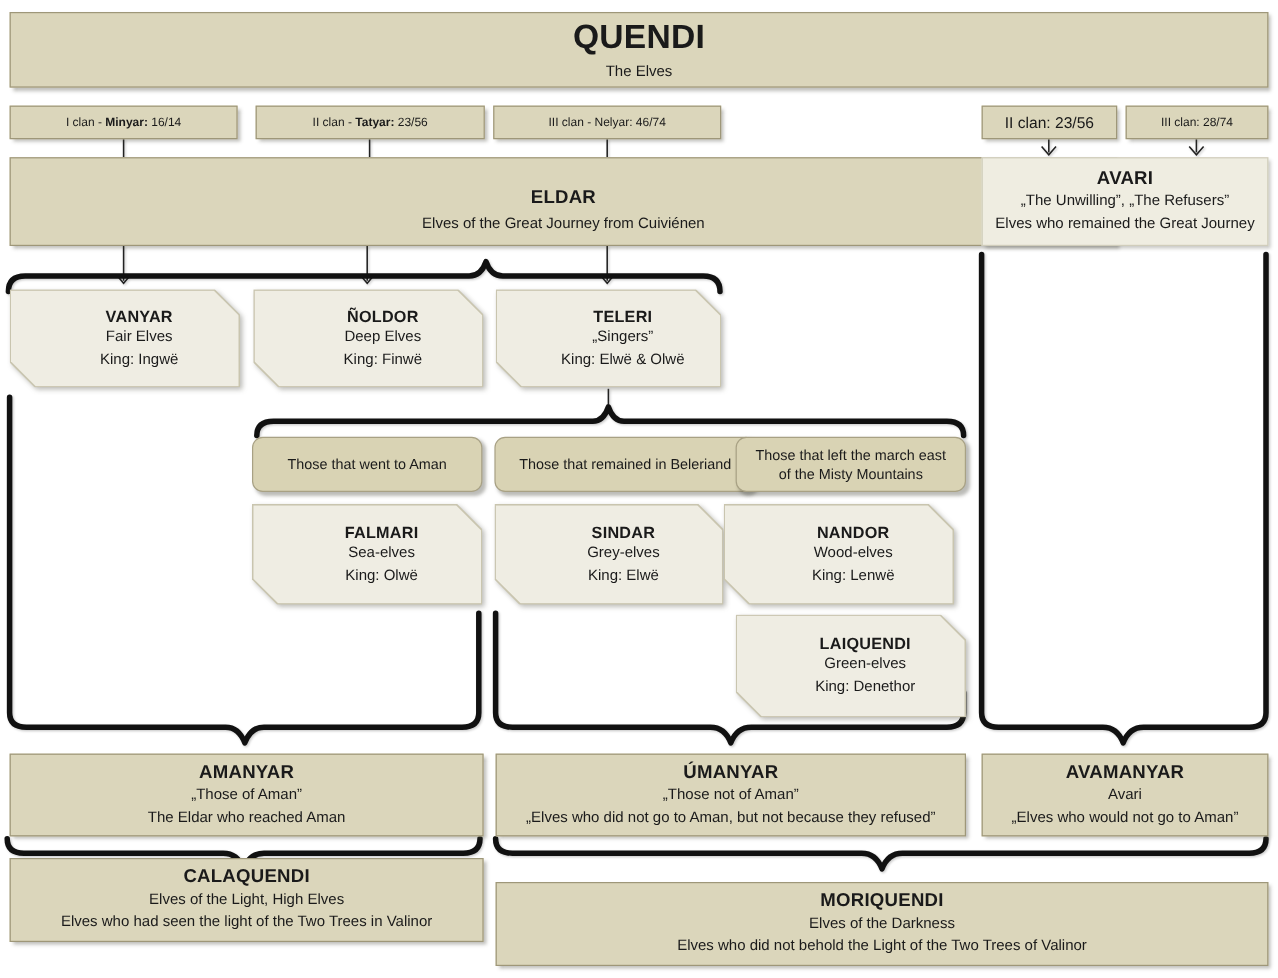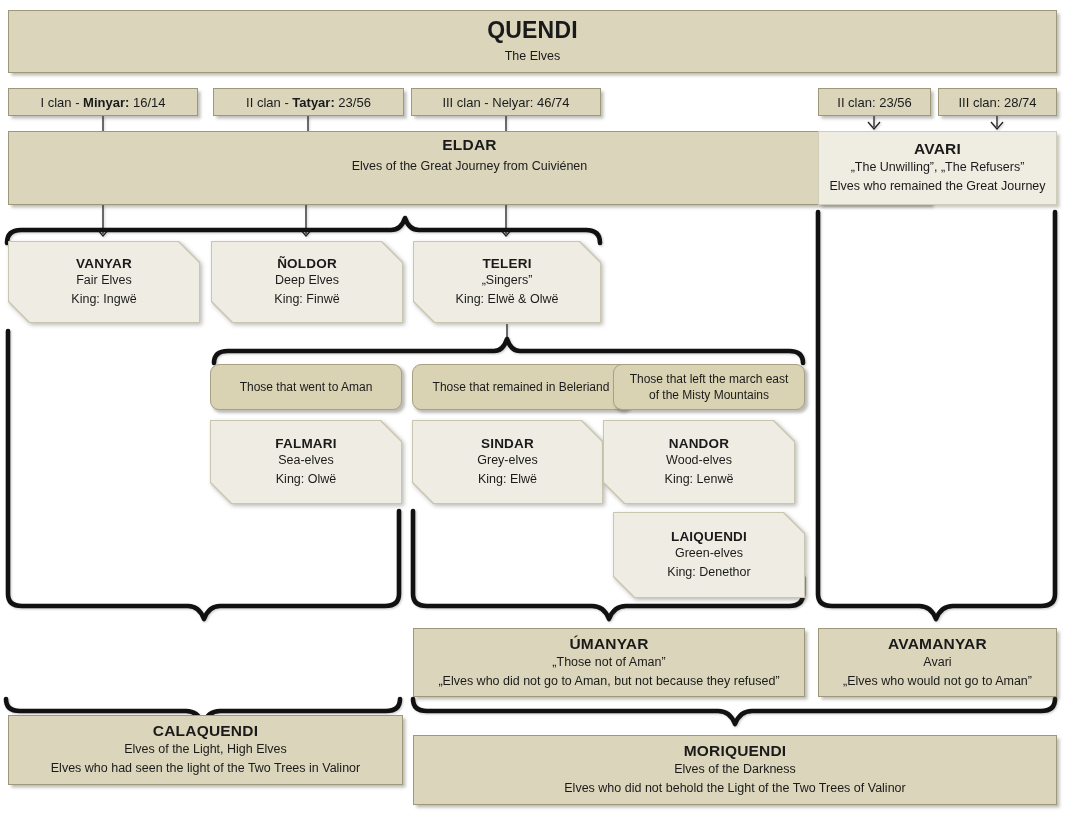--- a/index.html
+++ b/index.html
@@ -8,34 +8,34 @@
 
   .node { position:absolute; box-sizing:border-box; display:flex; flex-direction:column;
           justify-content:center; align-items:center; text-align:center; }
   .rect { border:1px solid #9e9779; background:#dbd6bb; box-shadow:2.5px 2.5px 3px rgba(60,60,50,0.35); }
   .lightrect { border:1px solid #d0cdbb; background:#efede1; box-shadow:2.5px 2.5px 3px rgba(60,60,50,0.30); }
   .ghdr { border:1px solid #a8a184; background:#d9d3b4; border-radius:9px;
           box-shadow:2.5px 2.5px 3px rgba(60,60,50,0.35); padding:4px 12px; }
 
   .nt  { font-weight:bold; font-size:13.5px; letter-spacing:0.2px; }
   .lg  { font-size:15.5px; }
-  .xl  { font-size:23px; }
+  .xl  { font-size:28px; }
   .nl  { font-size:12.5px; line-height:1.5; }
   .sm  { font-size:12px; line-height:1.35; }
   .pre { white-space:pre; }
-  .clanline { font-size:13px; display:flex; flex-direction:row; }
+  .clanline { font-size:10px; display:flex; flex-direction:row; }
 
   
   .plaque { position:absolute; filter:drop-shadow(2.5px 2.5px 2px rgba(60,60,50,0.35)); }
   .pshape { position:absolute; inset:0; background:#c9c5af;
             clip-path:polygon(0 0, calc(100% - 21px) 0, 100% 21px, 100% 100%, 21px 100%, 0 calc(100% - 21px)); }
   .pshape::after { content:""; position:absolute; inset:1px; background:#efede3;
             clip-path:polygon(0 0, calc(100% - 21px) 0, 100% 21px, 100% 100%, 21px 100%, 0 calc(100% - 21px)); }
   .ptext { position:relative; width:100%; height:100%; display:flex; flex-direction:column;
-           justify-content:center; align-items:center; text-align:center; }
+           justify-content:center; align-items:center; text-align:center;padding-left:12px; }
 
   svg.connectors { position:absolute; left:0; top:0; width:1065px; height:815px; pointer-events:none;
                    filter:drop-shadow(1.5px 1.5px 1px rgba(0,0,0,0.22)); }
   .brace { stroke:#111111; stroke-width:4.6; fill:none; stroke-linecap:round; stroke-linejoin:round; }
   .wire  { stroke:#222222; stroke-width:1.3; fill:none; }
 </style>
 </head>
 <body>
 
 <div class="stage">
@@ -91,25 +91,25 @@
       <span class="pre"> 23/56</span>
   </div>
   <div class="node rect clanline" style="left:411px; top:88px; width:190px; height:28px">
     <span class="pre">III clan - </span>
       <span class="pre" style="font-weight:normal">Nelyar:</span>
       <span class="pre"> 46/74</span>
   </div>
   <div class="node rect" style="left:818px; top:88px; width:113px; height:28px; font-size:13px">
     <span>II clan: 23/56</span>
   </div>
-  <div class="node rect" style="left:938px; top:88px; width:119px; height:28px; font-size:13px">
+  <div class="node rect" style="left:938px; top:88px; width:119px; height:28px; font-size:10px">
     <span>III clan: 28/74</span>
   </div>
 
-  <div class="node rect" style="left:8px; top:131px; width:923px; height:74px; gap:3px; justify-content:flex-start; padding-top:4px">
+  <div class="node rect" style="left:8px; top:131px; width:923px; height:74px; gap:3px; justify-content:flex-start; padding-top:24px">
     <div class="nt lg">ELDAR</div>
     <div class="nl">Elves of the Great Journey from Cuiviénen</div>
   </div>
   <div class="node lightrect" style="left:818px; top:131px; width:239px; height:74px">
     <div class="nt lg">AVARI</div>
     <div class="nl">„The Unwilling”, „The Refusers”</div>
     <div class="nl">Elves who remained the Great Journey</div>
   </div>
 
   <div class="plaque" style="left:8px; top:241px; width:192px; height:82px">
@@ -174,20 +174,25 @@
 
   <div class="plaque" style="left:613px; top:512px; width:192px; height:86px">
     <div class="pshape"></div>
     <div class="ptext">
       <div class="nt">LAIQUENDI</div>
       <div class="nl">Green-elves</div>
       <div class="nl">King: Denethor</div>
     </div>
   </div>
 
+  <div class="node rect" style="left:8px; top:628px; width:395px; height:69px">
+    <div class="nt lg">AMANYAR</div>
+    <div class="nl">„Those of Aman”</div>
+    <div class="nl">The Eldar who reached Aman</div>
+  </div>
   <div class="node rect" style="left:413px; top:628px; width:392px; height:69px">
     <div class="nt lg">ÚMANYAR</div>
     <div class="nl">„Those not of Aman”</div>
     <div class="nl">„Elves who did not go to Aman, but not because they refused”</div>
   </div>
   <div class="node rect" style="left:818px; top:628px; width:239px; height:69px">
     <div class="nt lg">AVAMANYAR</div>
     <div class="nl">Avari</div>
     <div class="nl">„Elves who would not go to Aman”</div>
   </div>

